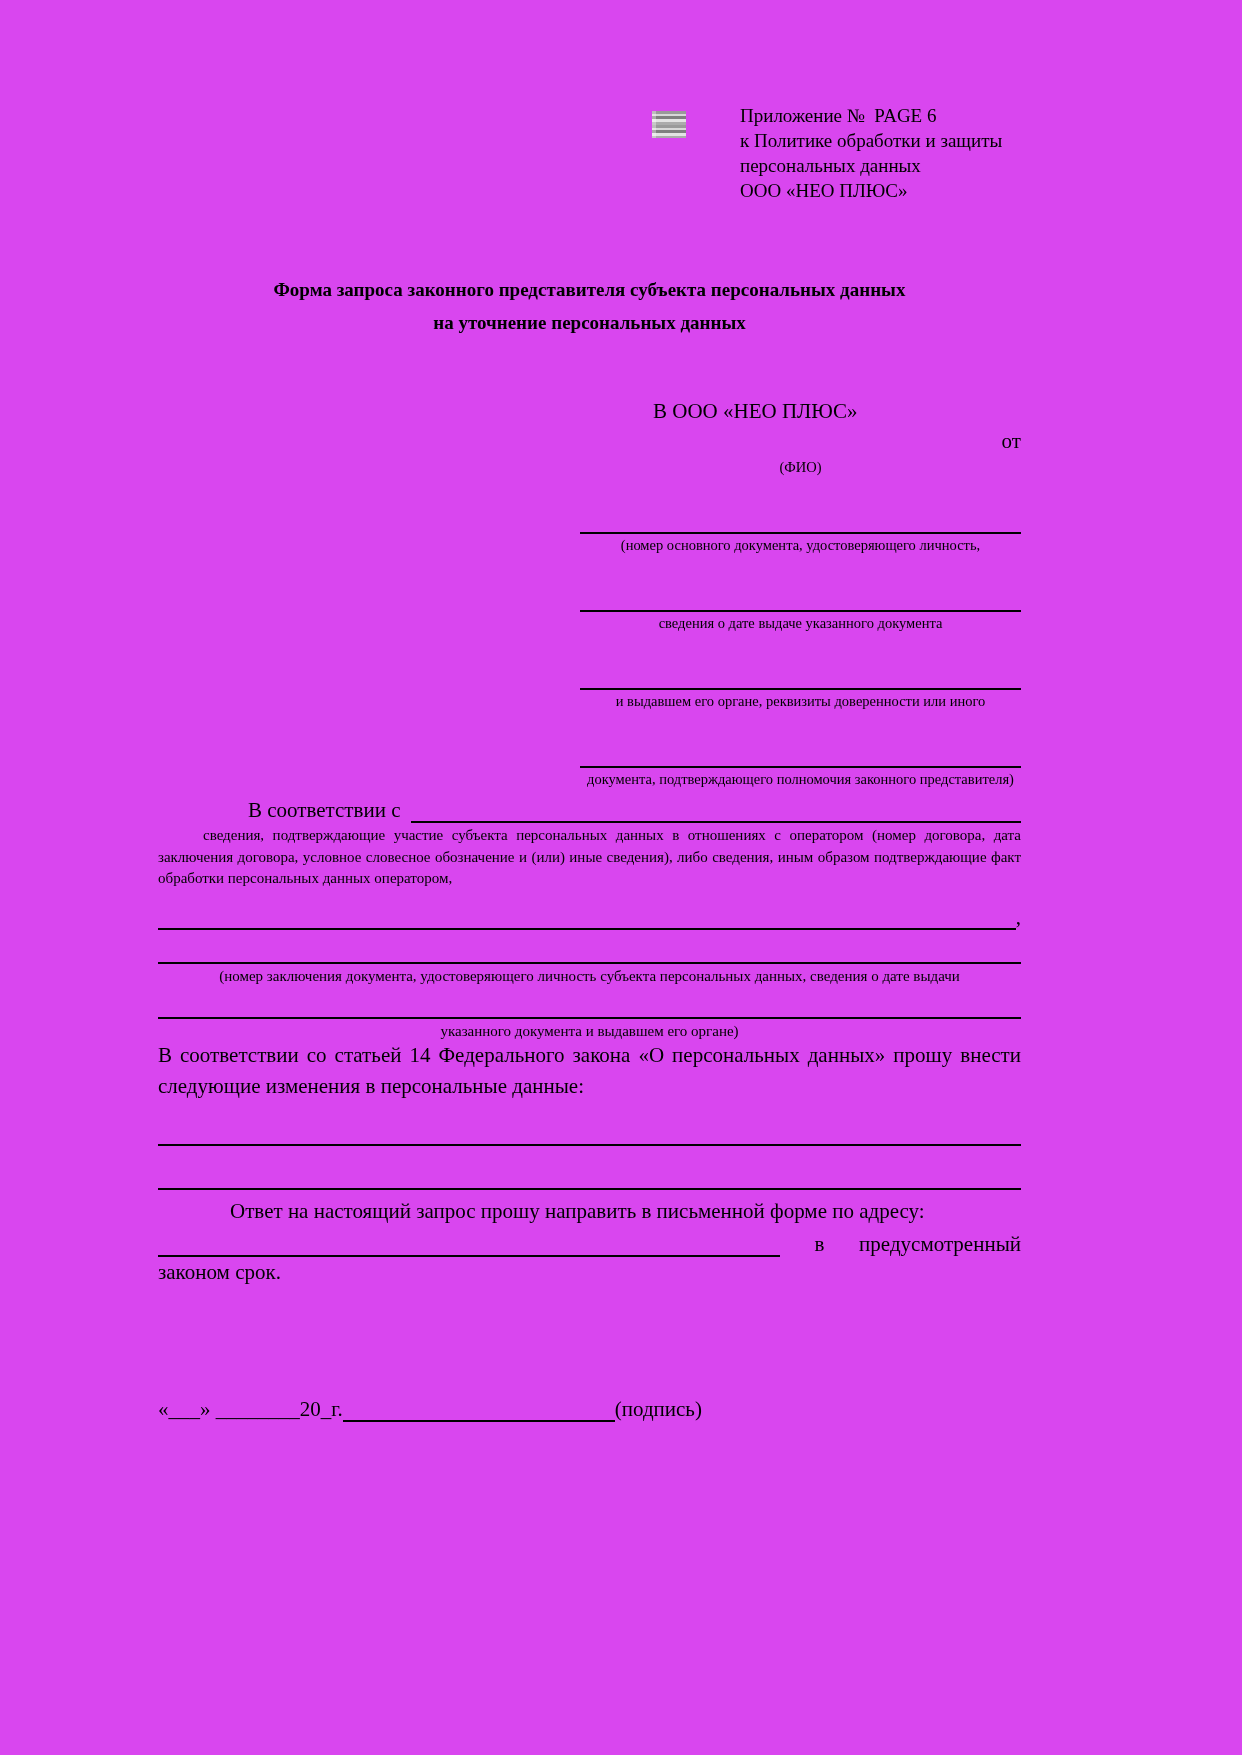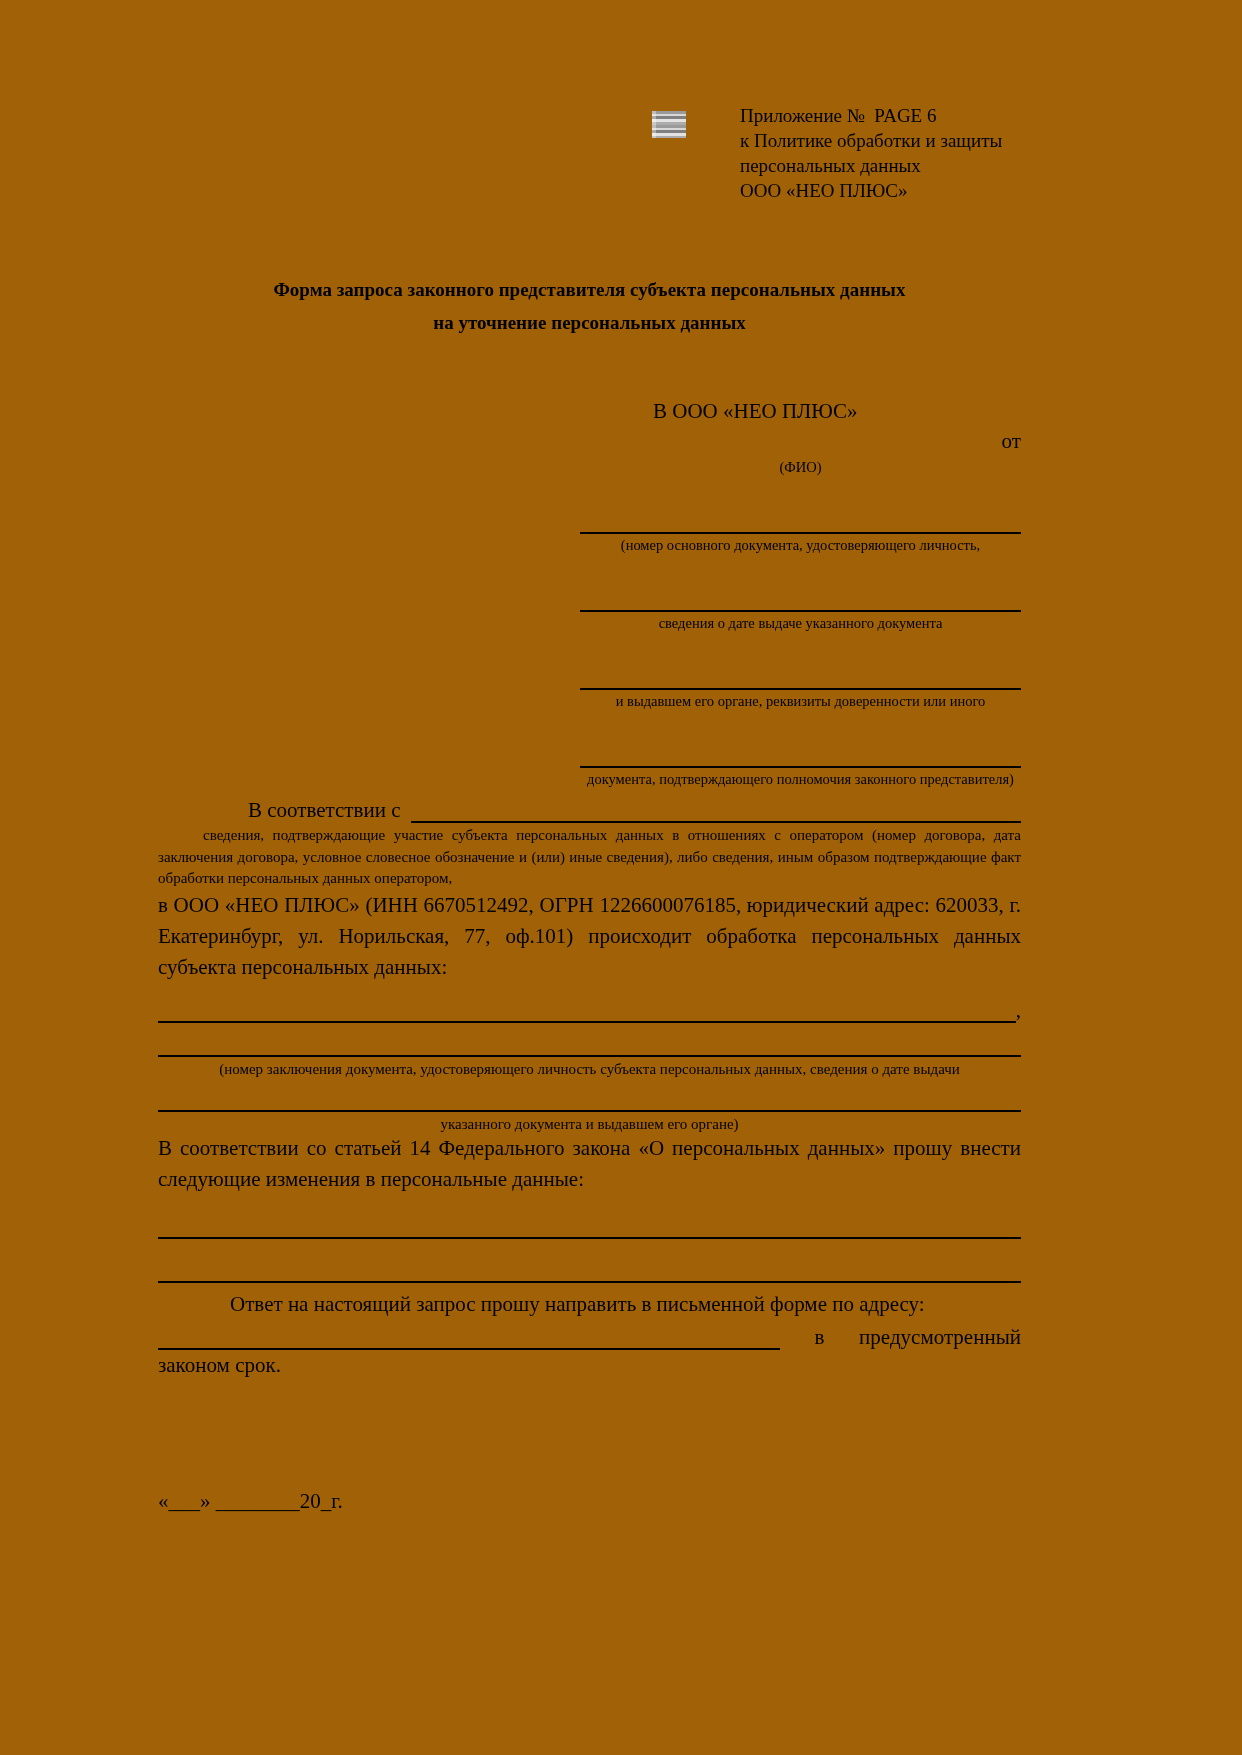--- a/index.html
+++ b/index.html
@@ -1,17 +1,17 @@
 <!DOCTYPE html>
 <html><head>
 <meta charset="utf-8">
 <style>
   html,body { margin:0; padding:0; background:#e8e8e8; }
   .page {
-    width:1242px; height:1755px; margin:0 auto; background:#a16207; color:#000;
+    width:1242px; height:1755px; margin:0 auto; background:#d946ef; color:#000;
     font-family:"Liberation Serif", serif; position:relative; box-sizing:border-box;
     padding:103px 221px 0 158px; overflow:hidden;
   }
   .pre { white-space:pre-wrap; }
 
   
   .hdr { position:relative; height:104px; }
   .doc-icon {
     position:absolute; left:494px; top:8px; width:34px; height:27px;
     background:
@@ -93,21 +93,20 @@
   </div>
 
 
   <div class="intro-row">
     <span class="lead">В соответствии с</span>
     <span class="fill-line"></span>
   </div>
 
   <div class="footnote">сведения, подтверждающие участие субъекта персональных данных в отношениях с оператором (номер договора, дата заключения договора, условное словесное обозначение и (или) иные сведения), либо сведения, иным образом подтверждающие факт обработки персональных данных оператором,</div>
 
-  <div class="para">в ООО «НЕО ПЛЮС» (ИНН 6670512492, ОГРН 1226600076185, юридический адрес: 620033, г. Екатеринбург, ул. Норильская, 77, оф.101) происходит обработка персональных данных субъекта персональных данных:</div>
 
   <div class="subject-row">
     <span class="line"></span>
     <span>,</span>
   </div>
 
   <div class="wfield"></div>
   <div class="wcap">(номер заключения документа, удостоверяющего личность субъекта персональных данных, сведения о дате выдачи</div>
 
   <div class="wfield"></div>
@@ -121,15 +120,19 @@
   <div class="para indent72" style="margin-top:6px;">Ответ на настоящий запрос прошу направить в письменной форме по адресу:</div>
   <div class="resp-row">
     <span class="resp-line"></span>
     <span>в</span>
     <span>предусмотренный</span>
   </div>
   <div class="para">законом срок.</div>
 
   <div class="sig-row">
     <span class="pre">«___» ________20_г.</span>
+    <span class="sig-right">
+      <span class="sig-line"></span>
+      <span>(подпись)</span>
+    </span>
   </div>
 
 </div>
 
 </body></html>

